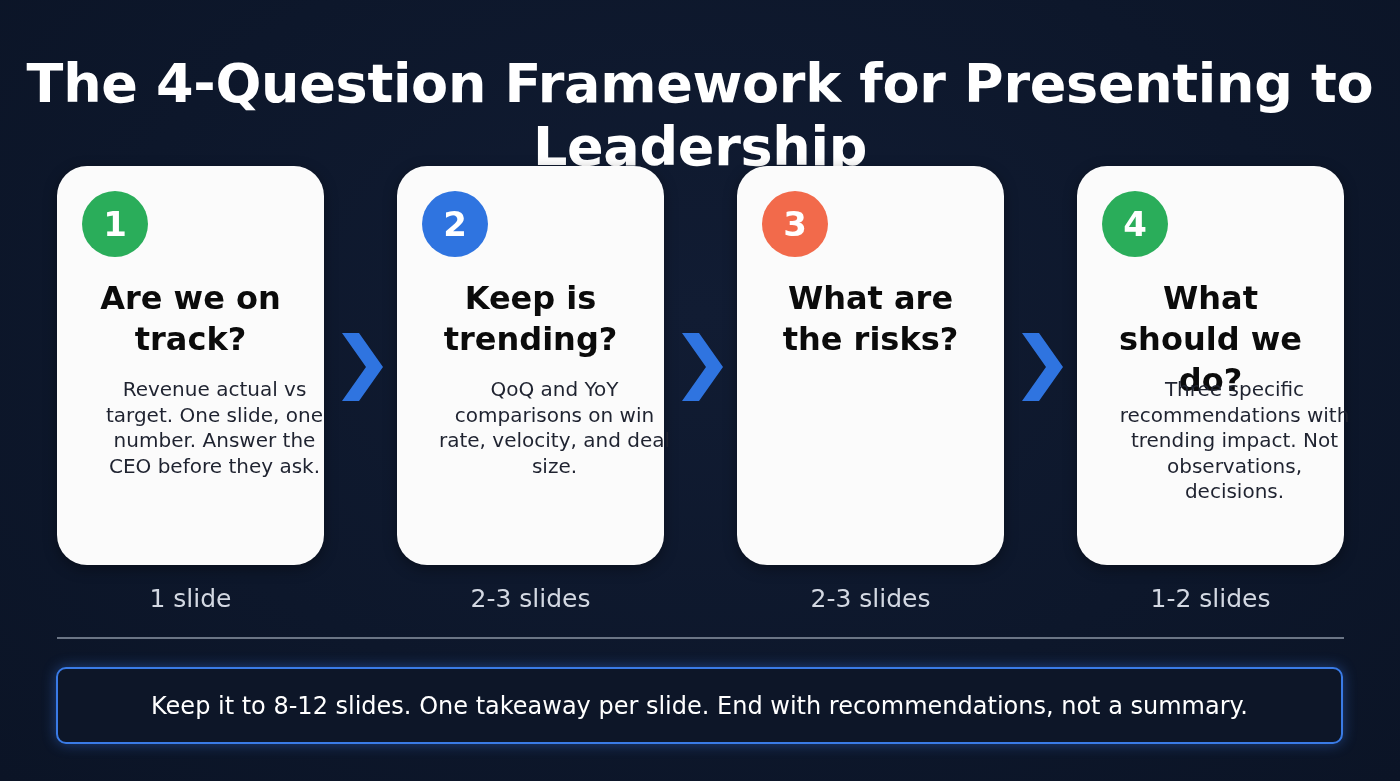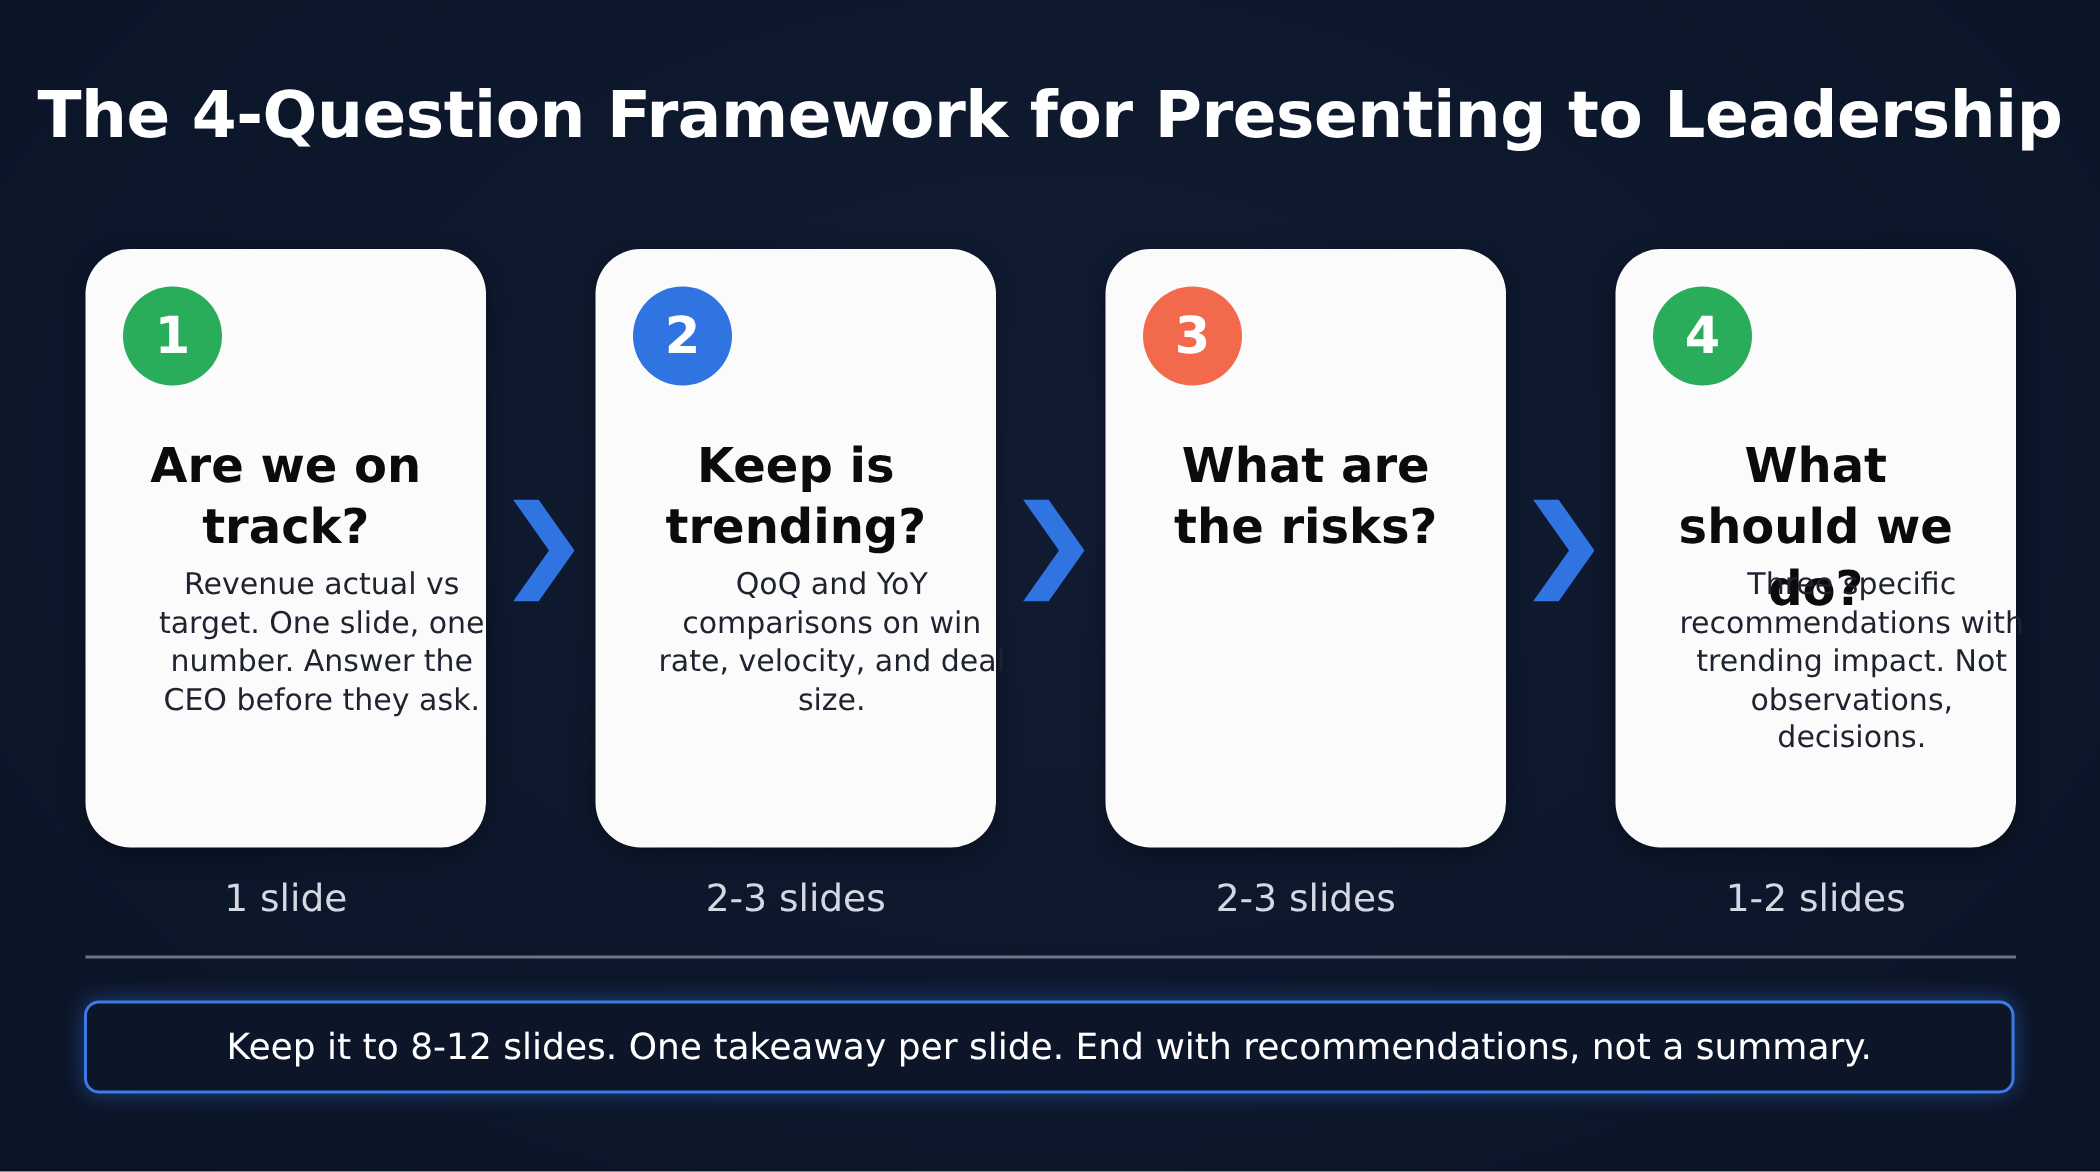--- a/index.html
+++ b/index.html
@@ -4,54 +4,54 @@
 <style>
   html, body { margin:0; padding:0; }
   body {
     width:1400px; height:781px; overflow:hidden;
     background: radial-gradient(ellipse at 50% 40%, #111c33 0%, #0d172b 60%, #0b1426 100%);
     font-family: "Liberation Sans", sans-serif;
     position:relative;
   }
   .title {
     position:absolute; left:0; top:52px; width:1400px; text-align:center;
-    color:#ffffff; font-weight:bold; font-size:43px; letter-spacing:-0.3px;
+    color:#ffffff; font-weight:bold; font-size:54px; letter-spacing:-0.3px;
     font-family: "DejaVu Sans", sans-serif;
   }
   .card {
     position:absolute; top:166px; width:267px; height:399px;
     background:#fbfbfb; border-radius:30px; box-sizing:border-box;
     box-shadow: 0 4px 14px rgba(0,0,0,0.35);
   }
   .badge {
     position:absolute; left:25px; top:25px; width:66px; height:66px; border-radius:50%;
     color:#fff; font-weight:bold; font-size:34px; display:flex; align-items:center; justify-content:center;
     font-family: "DejaVu Sans", sans-serif;
   }
   .card-title {
     position:absolute; left:0; top:112px; width:100%; text-align:center;
     color:#0b0b0b; font-weight:bold; font-size:32px; line-height:41px;
-    font-family: "DejaVu Sans", sans-serif; padding:0 24px; box-sizing:border-box;margin-top:12px;
+    font-family: "DejaVu Sans", sans-serif; padding:0 24px; box-sizing:border-box;
   }
   .card-desc {
     position:absolute; left:0; top:211px; width:100%; text-align:center;
     color:#1f2330; font-size:20px; line-height:25.5px; padding:0 16px; box-sizing:border-box;
     font-family: "DejaVu Sans", sans-serif;
     margin-left: 24px;
   }
   .chevron { position:absolute; top:333px; width:44px; height:68px; }
   .slide-count {
     position:absolute; top:584px; width:267px; text-align:center;
     color:#d3d8e2; font-size:25px; font-family: "DejaVu Sans", sans-serif;
   }
   .divider {
     position:absolute; left:57px; top:637px; width:1287px; height:2px; background:#6b7585;
   }
   .callout {
-    position:absolute; left:56px; top:667px; width:1287px; height:62px; box-sizing:border-box;
+    position:absolute; left:56px; top:667px; width:1287px; height:77px; box-sizing:border-box;
     border:2.5px solid #3a7be6; border-radius:10px; background:#0d1628;
     box-shadow: 0 0 14px rgba(58,123,230,0.45);
     display:flex; align-items:center; justify-content:center;
     color:#ffffff; font-size:24px; font-family: "DejaVu Sans", sans-serif;
   }
 </style>
 </head>
 <body>
 
 <div class="title">The 4-Question Framework for Presenting to Leadership</div>

